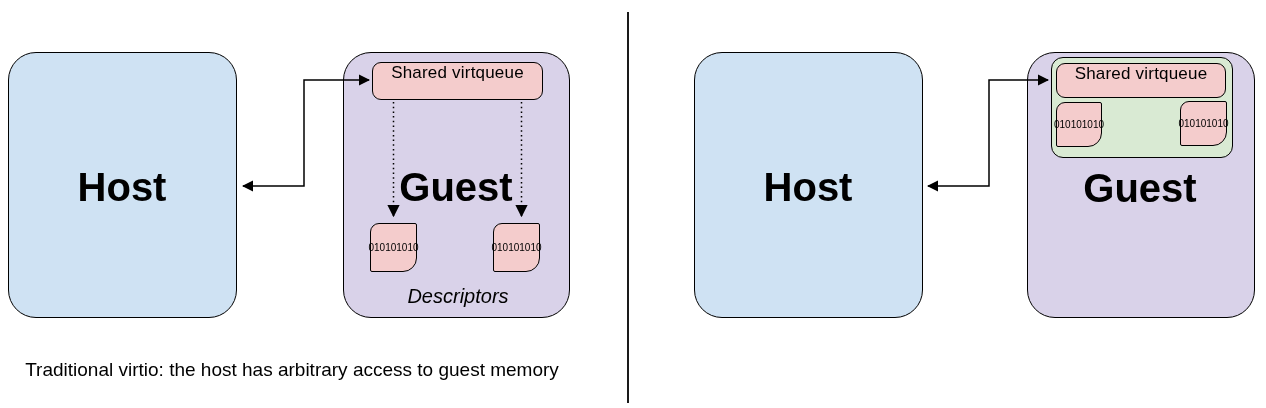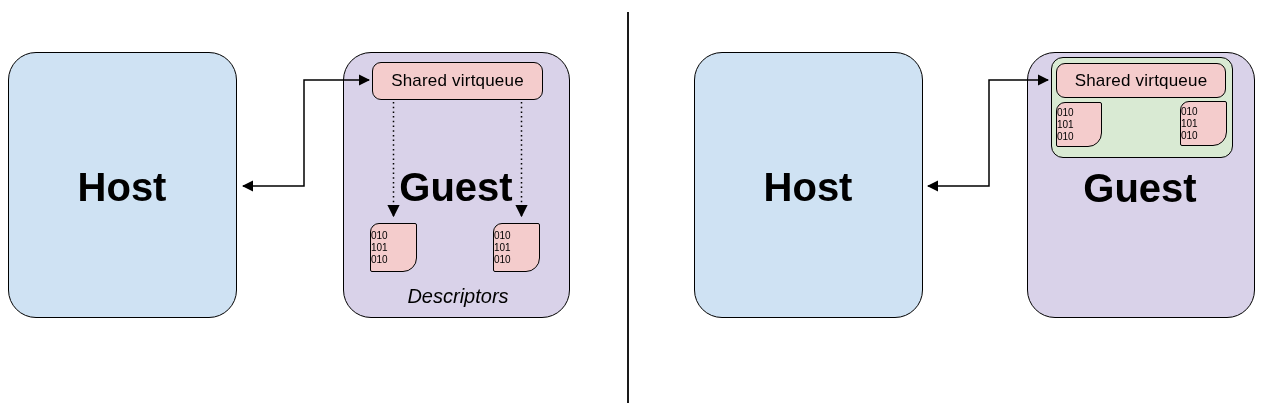--- a/index.html
+++ b/index.html
@@ -11,27 +11,27 @@
   .bigbox {
     border:1.5px solid #000; border-radius:28px; z-index:1;
   }
   .host-fill  { background:#cfe2f3; }
   .guest-fill { background:#d9d2e9; }
   .window {
     background:#d9ead3; border:1.5px solid #000; border-radius:12px; z-index:1;
   }
   .vq {
     background:#f4cccc; border:1.5px solid #000; border-radius:9px; z-index:2;
-    display:flex; align-items:center; justify-content:center;
+    display:flex; align-items:flex-start; justify-content:center;
     font-size:17px; color:#000; letter-spacing:0.2px;
   }
   .desc {
     background:#f4cccc; border:1.5px solid #000;
     border-radius:9px 2px 14px 2px; z-index:2;
-    display:flex; flex-direction:column; align-items:flex-start; justify-content:center;
+    display:flex; flex-direction:row; align-items:center; justify-content:center;
   }
   .bin { font-size:10px; line-height:12px; color:#000; }
   .label-xl {
     position:absolute; transform:translate(-50%,-50%); z-index:4;
     font-size:40px; font-weight:bold; color:#000; white-space:nowrap;text-align:right;
   }
   .descriptors {
     position:absolute; transform:translate(-50%,-50%); z-index:4;
     font-size:20px; font-style:italic; color:#000; white-space:nowrap;
   }
@@ -63,20 +63,21 @@
   </div>
 
   <div class="abs desc" style="left:493px; top:223px; width:47px; height:49px;">
     <div class="bin">010</div>
     <div class="bin">101</div>
     <div class="bin">010</div>
   </div>
 
   <div class="descriptors" style="left:458px; top:296px;">Descriptors</div>
 
+  <div class="caption" style="left:292px; top:359px;">Traditional virtio: the host has arbitrary access to guest memory</div>
 
   <div class="abs bigbox host-fill" style="left:694px; top:52px; width:229px; height:266px;"></div>
   <div class="label-xl" style="left:808px; top:187px;">Host</div>
 
   <div class="abs bigbox guest-fill" style="left:1027px; top:52px; width:228px; height:266px;"></div>
   <div class="label-xl" style="left:1140px; top:188px;">Guest</div>
 
   <div class="abs window" style="left:1051px; top:57px; width:182px; height:101px;"></div>
 
   <div class="abs vq" style="left:1056px; top:63px; width:170px; height:35px;">

